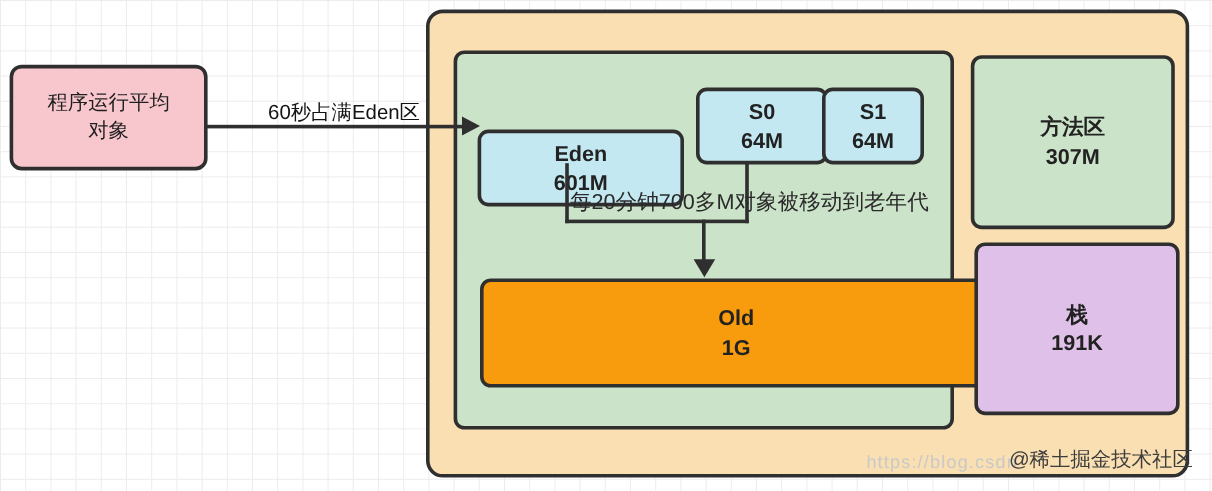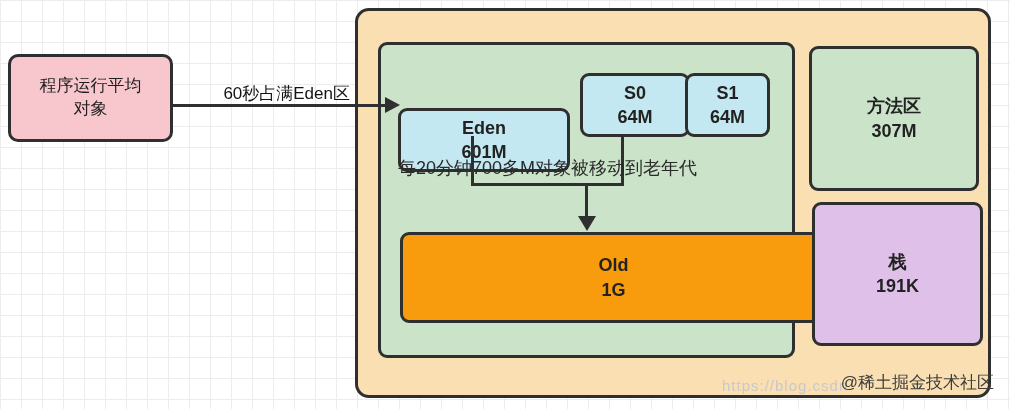--- a/index.html
+++ b/index.html
@@ -65,21 +65,21 @@
     border-left:9px solid transparent;border-right:9px solid transparent;
     border-top:15px solid var(--border);
   }
 
   .arrow-label{
     position:absolute;left:178px;top:82px;width:172px;
     text-align:right;font-size:17px;color:#141414;z-index:6;
   }
   .promotion-note{
     position:absolute;left:398px;top:156px;width:376px;
-    text-align:left;font-size:18px;color:#2a2a2a;z-index:5;
+    text-align:right;font-size:18px;color:#2a2a2a;z-index:5;
   }
   .watermark-faint{
     position:absolute;left:722px;top:377px;
     font-size:15px;color:#c9c9c9;z-index:3;letter-spacing:1px;
   }
   .watermark{
     position:absolute;right:16px;top:371px;
     font-size:17px;color:#3d3d3d;z-index:4;
   }
 </style>

